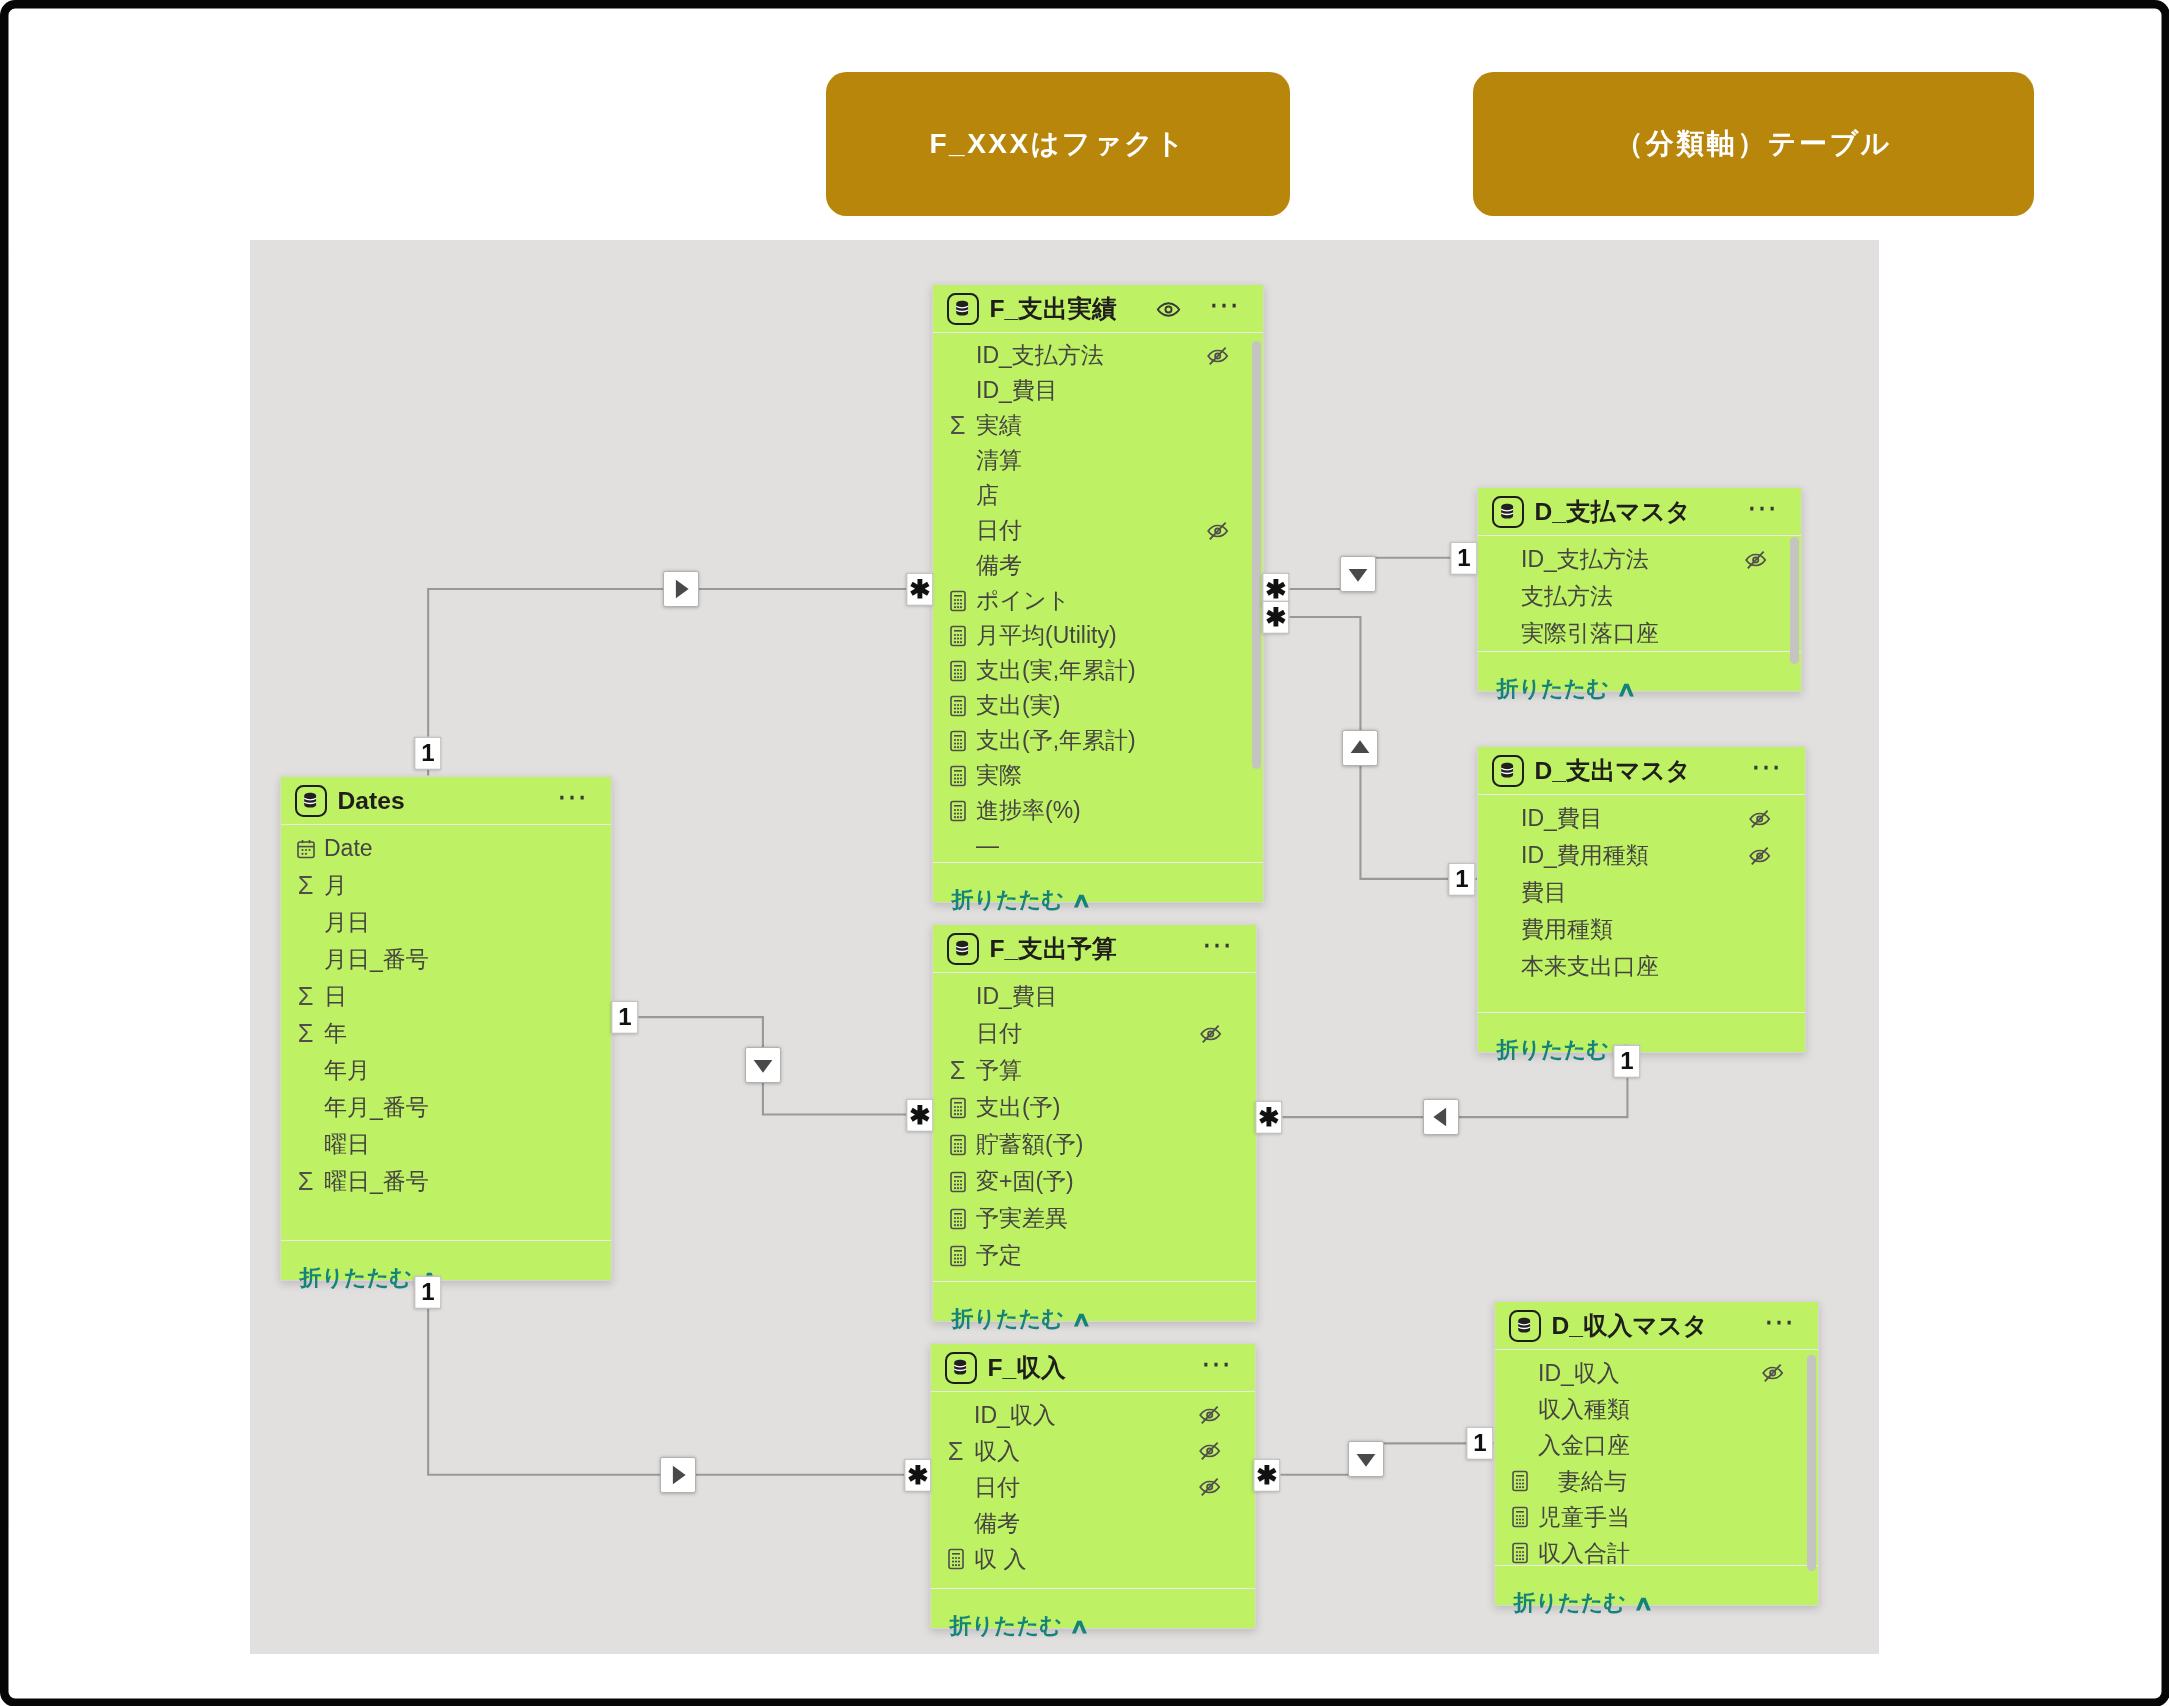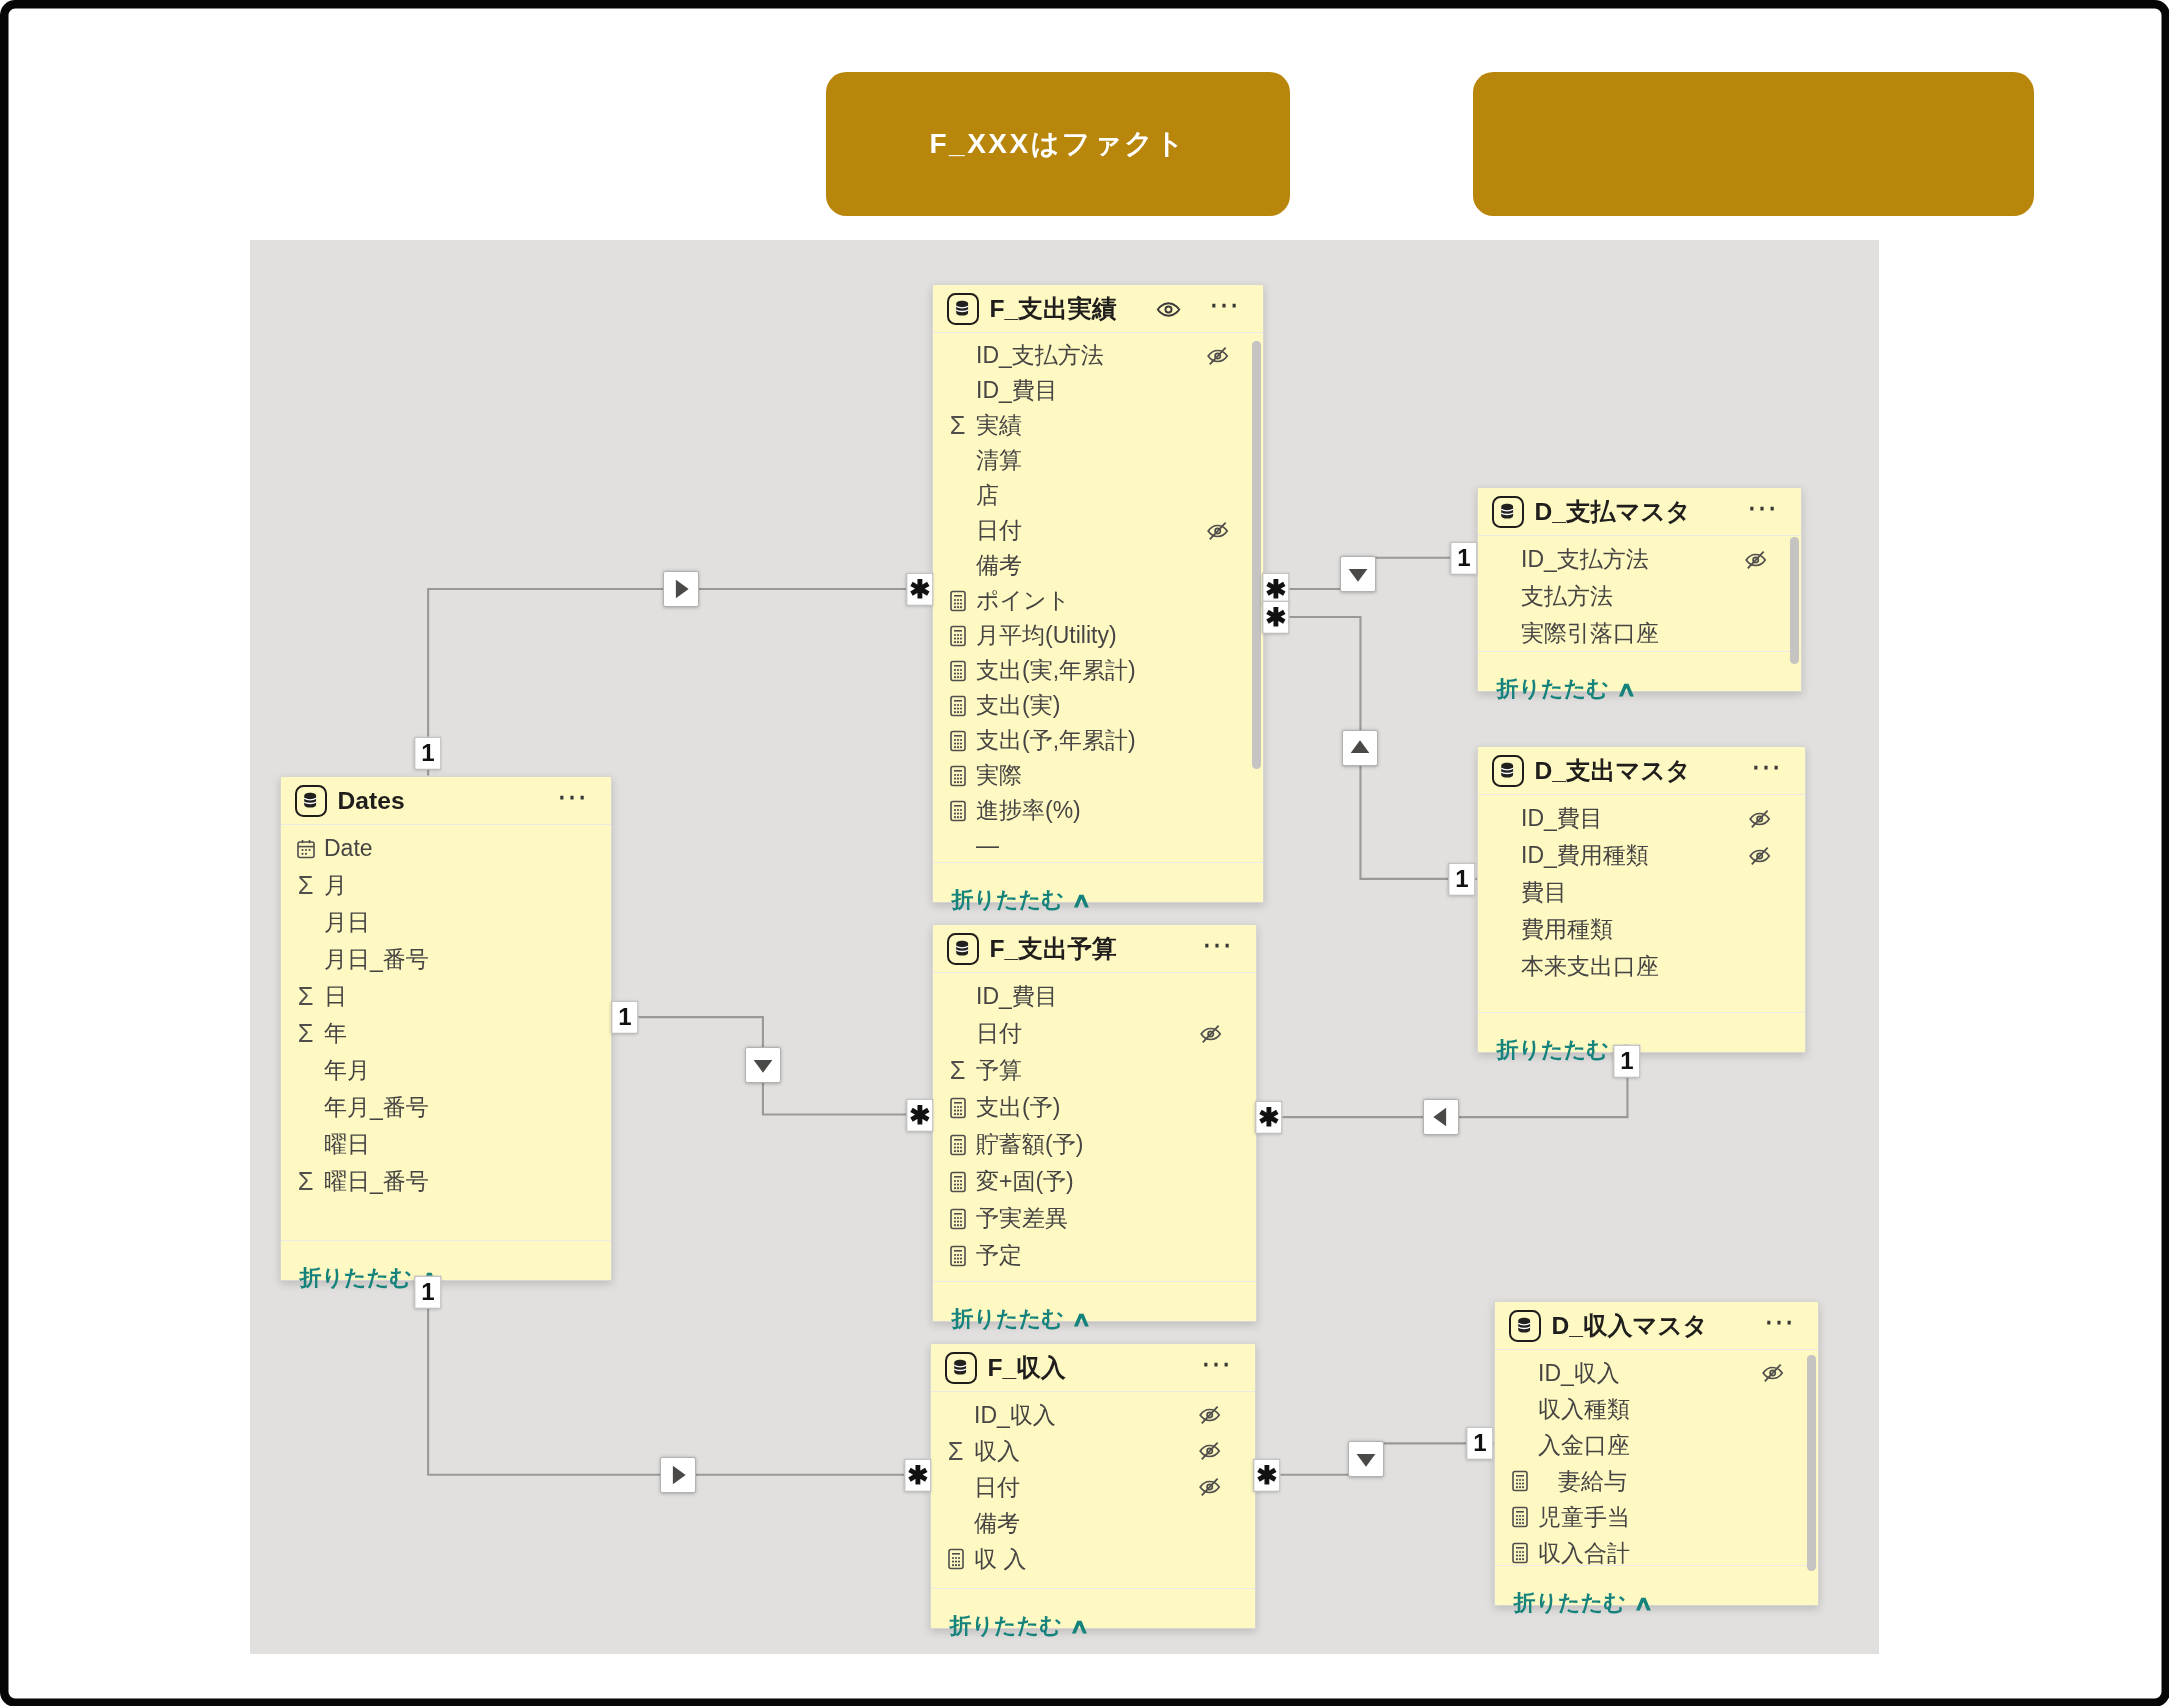--- a/index.html
+++ b/index.html
@@ -15,21 +15,21 @@
     text-align:center; font-size:28px; line-height:1.42; letter-spacing:2.5px;
   }
   .banner-f { left:826px; top:72px; width:464px; height:144px; }
   .banner-d { left:1473px; top:72px; width:561px; height:144px; }
   
   .canvas { position:absolute; left:250px; top:240px; width:1629px; height:1414px; background:#e2e0de; }
   #rel-lines { position:absolute; left:0; top:0; width:2170px; height:1707px; pointer-events:none; }
   .rel-line { fill:none; stroke:#9b9998; stroke-width:2.5px; pointer-events:stroke; }
   
   .table-card {
-    position:absolute; background:#fef9c3; border:0.8px solid #d8d6d4;
+    position:absolute; background:#bef264; border:0.8px solid #d8d6d4;
     box-shadow:0 3.4px 8.5px rgba(0,0,0,.16); box-sizing:border-box;
   }
   .card-header { position:absolute; left:0; top:0; right:0; height:47px; border-bottom:0.8px solid #ebe9e7; display:flex; align-items:center; }
   .tbl-icon {
     margin-left:13.6px; width:32px; height:32px; flex:0 0 32px; border:2.5px solid #1d1c1b; border-radius:8.5px;
     display:flex; align-items:center; justify-content:center; box-sizing:border-box;
   }
   .tbl-name { margin-left:11px; font-size:24.6px; font-weight:bold; color:#1f1e1d; white-space:nowrap; }
   .hdr-eye { position:absolute; right:81px; top:11px; width:27px; height:27px; cursor:pointer; }
   .hdr-more { position:absolute; right:22px; top:1.7px; font-size:30.5px; color:#3a3938; cursor:pointer; letter-spacing:1.7px; }
@@ -54,20 +54,21 @@
 </head>
 <body>
 
 <div class="page">
 
   <div class="banner banner-f">
     <div>F_XXXはファクト</div>
   </div>
 
   <div class="banner banner-d">
+    <div>（分類軸）テーブル</div>
   </div>
 
   <div class="canvas"></div>
   <svg id="rel-lines" viewBox="0 0 2560 2014" width="2170" height="1707">
       <polyline points="505,915 505,695 1100,695" class="rel-line"></polyline>
       <polyline points="722,1200 900,1200 900,1315 1100,1315" class="rel-line"></polyline>
       <polyline points="505,1511 505,1740 1097,1740" class="rel-line"></polyline>
       <polyline points="1492,695 1602,695 1602,658 1743,658" class="rel-line"></polyline>
       <polyline points="1492,728 1605,728 1605,1037 1743,1037" class="rel-line"></polyline>
       <polyline points="1920,1242 1920,1318 1483,1318" class="rel-line"></polyline>

